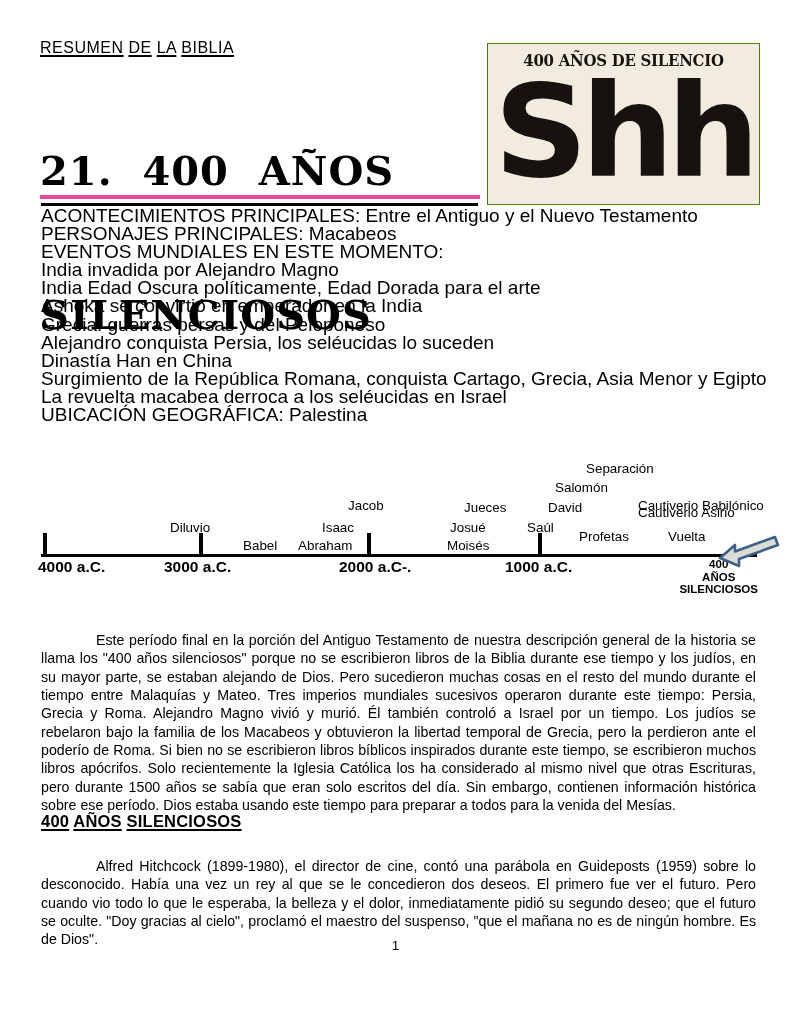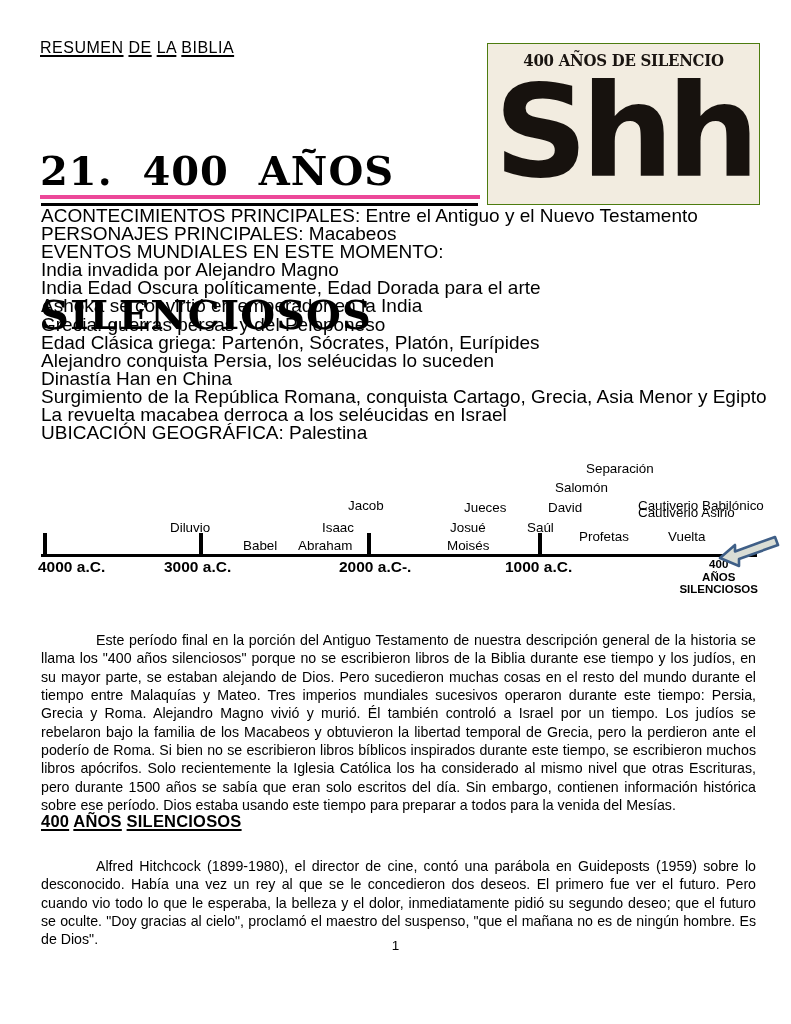--- a/index.html
+++ b/index.html
@@ -236,21 +236,20 @@
 
   <div class="facts">
     <div class="rule"></div>
     <p>ACONTECIMIENTOS PRINCIPALES: Entre el Antiguo y el Nuevo Testamento</p>
     <p>PERSONAJES PRINCIPALES: Macabeos</p>
     <p>EVENTOS MUNDIALES EN ESTE MOMENTO:</p>
     <p>India invadida por Alejandro Magno</p>
     <p>India Edad Oscura políticamente, Edad Dorada para el arte</p>
     <p>Ashoka se convirtió en emperador en la India</p>
     <p>Grecia: guerras persas y del Peloponeso</p>
-    <p>Edad Clásica griega: Partenón, Sócrates, Platón, Eurípides</p>
     <p>Alejandro conquista Persia, los seléucidas lo suceden</p>
     <p>Dinastía Han en China</p>
     <p>Surgimiento de la República Romana, conquista Cartago, Grecia, Asia Menor y Egipto</p>
     <p>La revuelta macabea derroca a los seléucidas en Israel</p>
     <p>UBICACIÓN GEOGRÁFICA: Palestina</p>
   </div>
 
   <div class="timeline">
     <div class="tl-axis"></div>
     <div id="tl-ticks">

